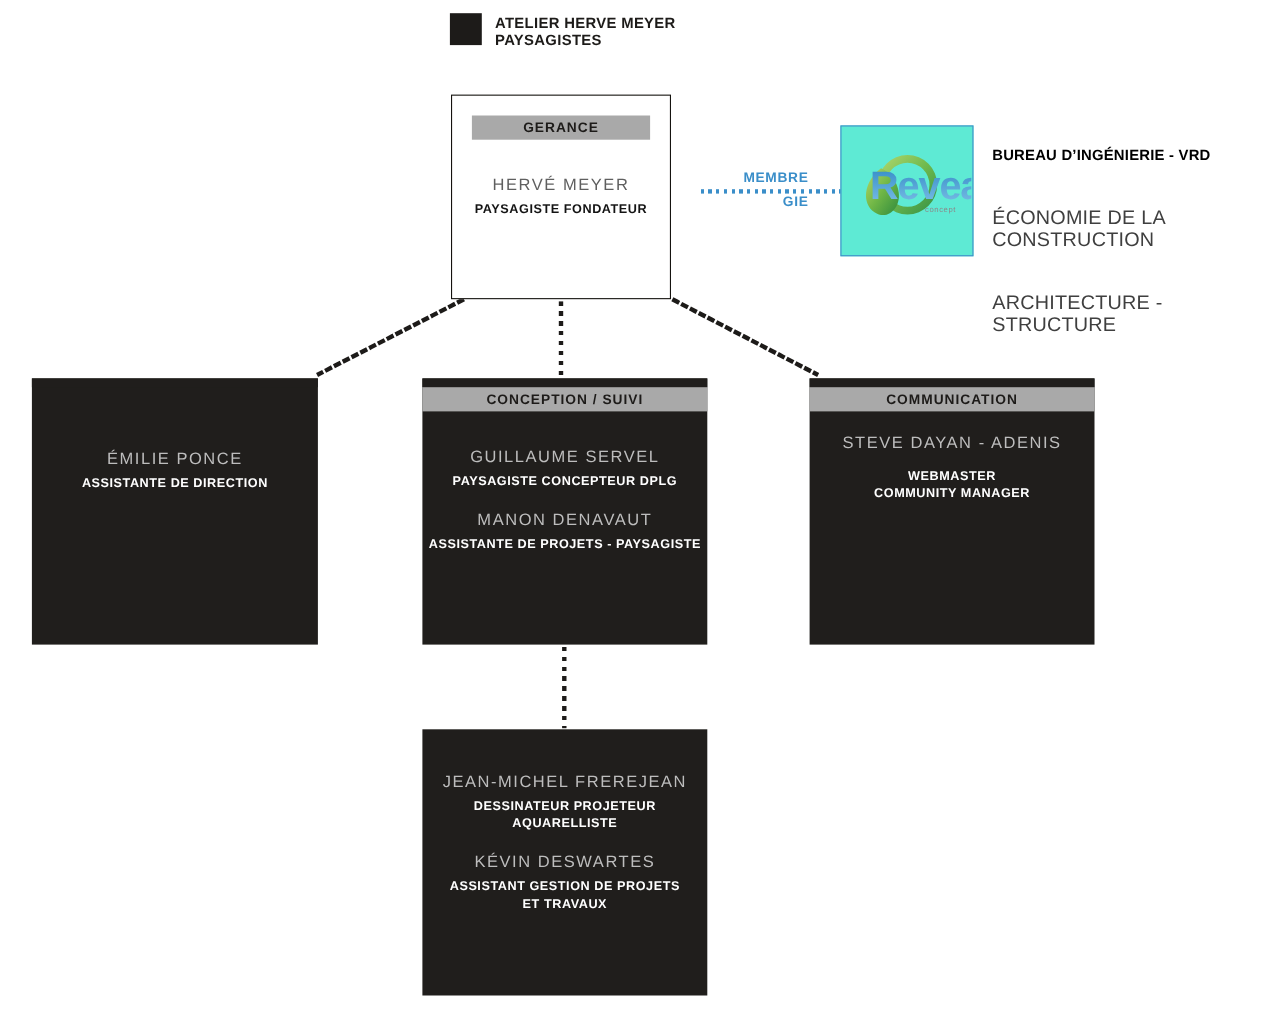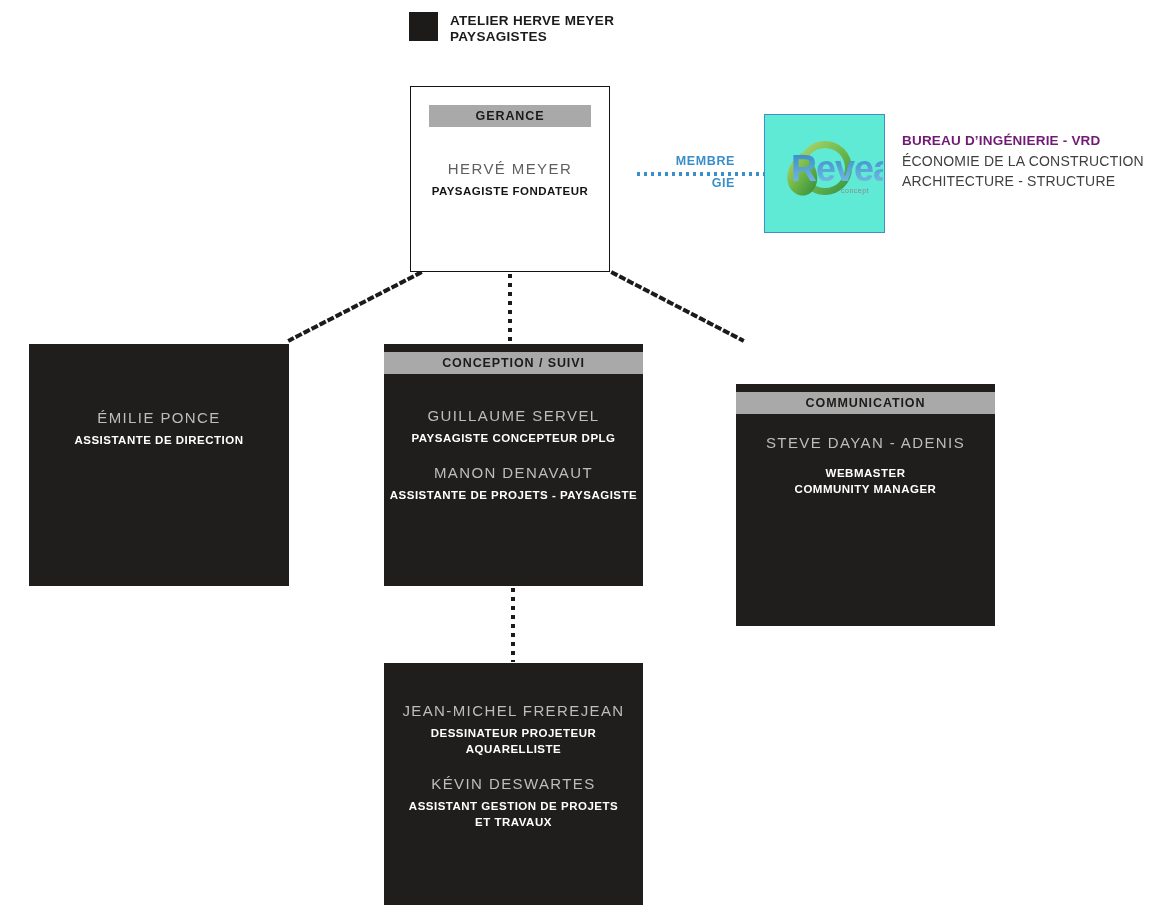--- a/index.html
+++ b/index.html
@@ -98,21 +98,21 @@
   }
   .dark .cap {
     height: 8px;
     background: #201e1c;
   }
   .dark .pname { color: #bdbdbd; }
   .dark .prole { color: #ffffff; }
 
   #node-admin { left: 29px;  top: 344px; width: 260px; height: 242px; }
   #node-conception { left: 384px; top: 344px; width: 259px; height: 242px; }
-  #node-communication { left: 736px; top: 344px; width: 259px; height: 242px; margin-top: 40px; }
+  #node-communication { left: 736px; top: 344px; width: 259px; height: 242px; }
   #node-dessin { left: 384px; top: 663px; width: 259px; height: 242px; }
 
   #node-admin .body { padding-top: 56px; }
   #node-conception .body { padding-top: 32px; }
   #node-communication .body { padding-top: 19px; }
   #node-dessin .body { padding-top: 38px; }
 
   #node-communication .person .prole { margin-top: 12px; }
 
   .person + .person { margin-top: 17px; }
@@ -132,29 +132,30 @@
   #partner-text {
     position: absolute;
     left: 902px;
     top: 130px;
     width: 250px;
   }
   #partner-text .ptitle {
     font-size: 13.5px;
     font-weight: bold;
     letter-spacing: 0.2px;
-    color: #701a75;
+    color: #000000;
     line-height: 21px;
   }
   #partner-text .pline {
-    font-size: 14px;
+    font-size: 18px;
     font-weight: 300;
     letter-spacing: 0.2px;
     color: #3f3f3f;
     line-height: 20px;
+    margin-top: 37px;
   }
 
   
   #membre-gie {
     position: absolute;
     left: 655px;
     top: 150px;
     width: 80px;
     text-align: right;
     color: #3a8ec9;

